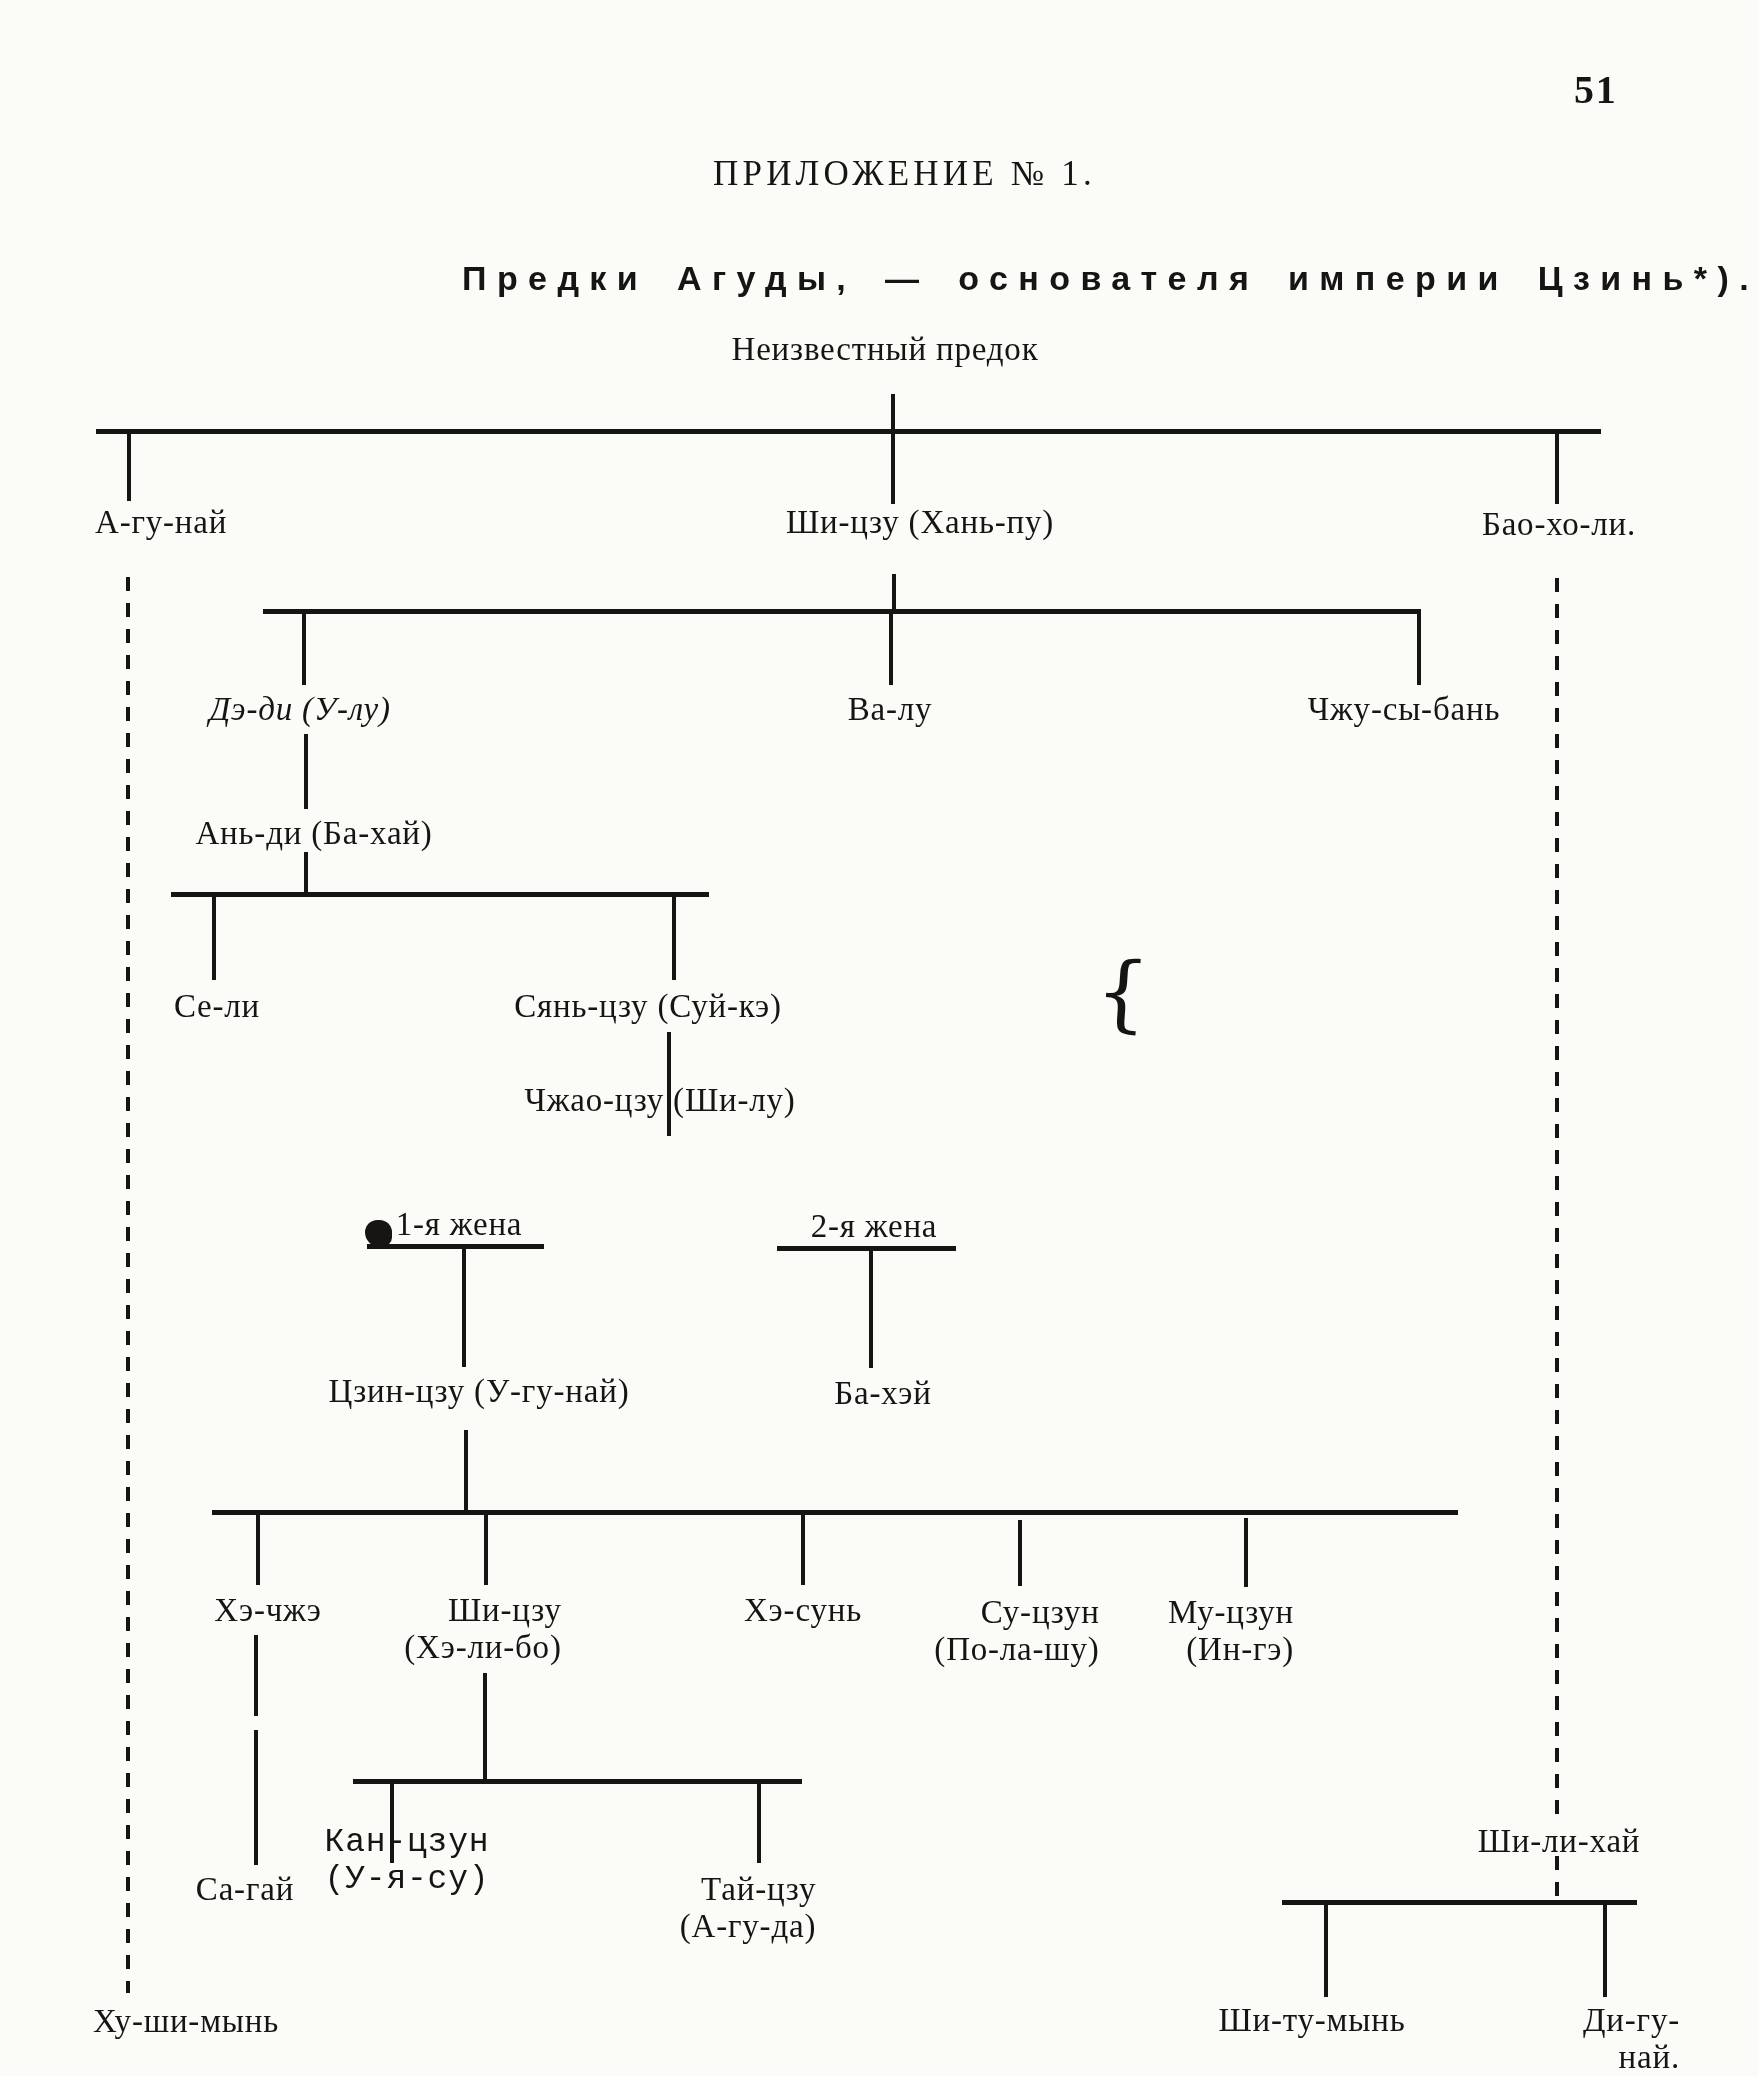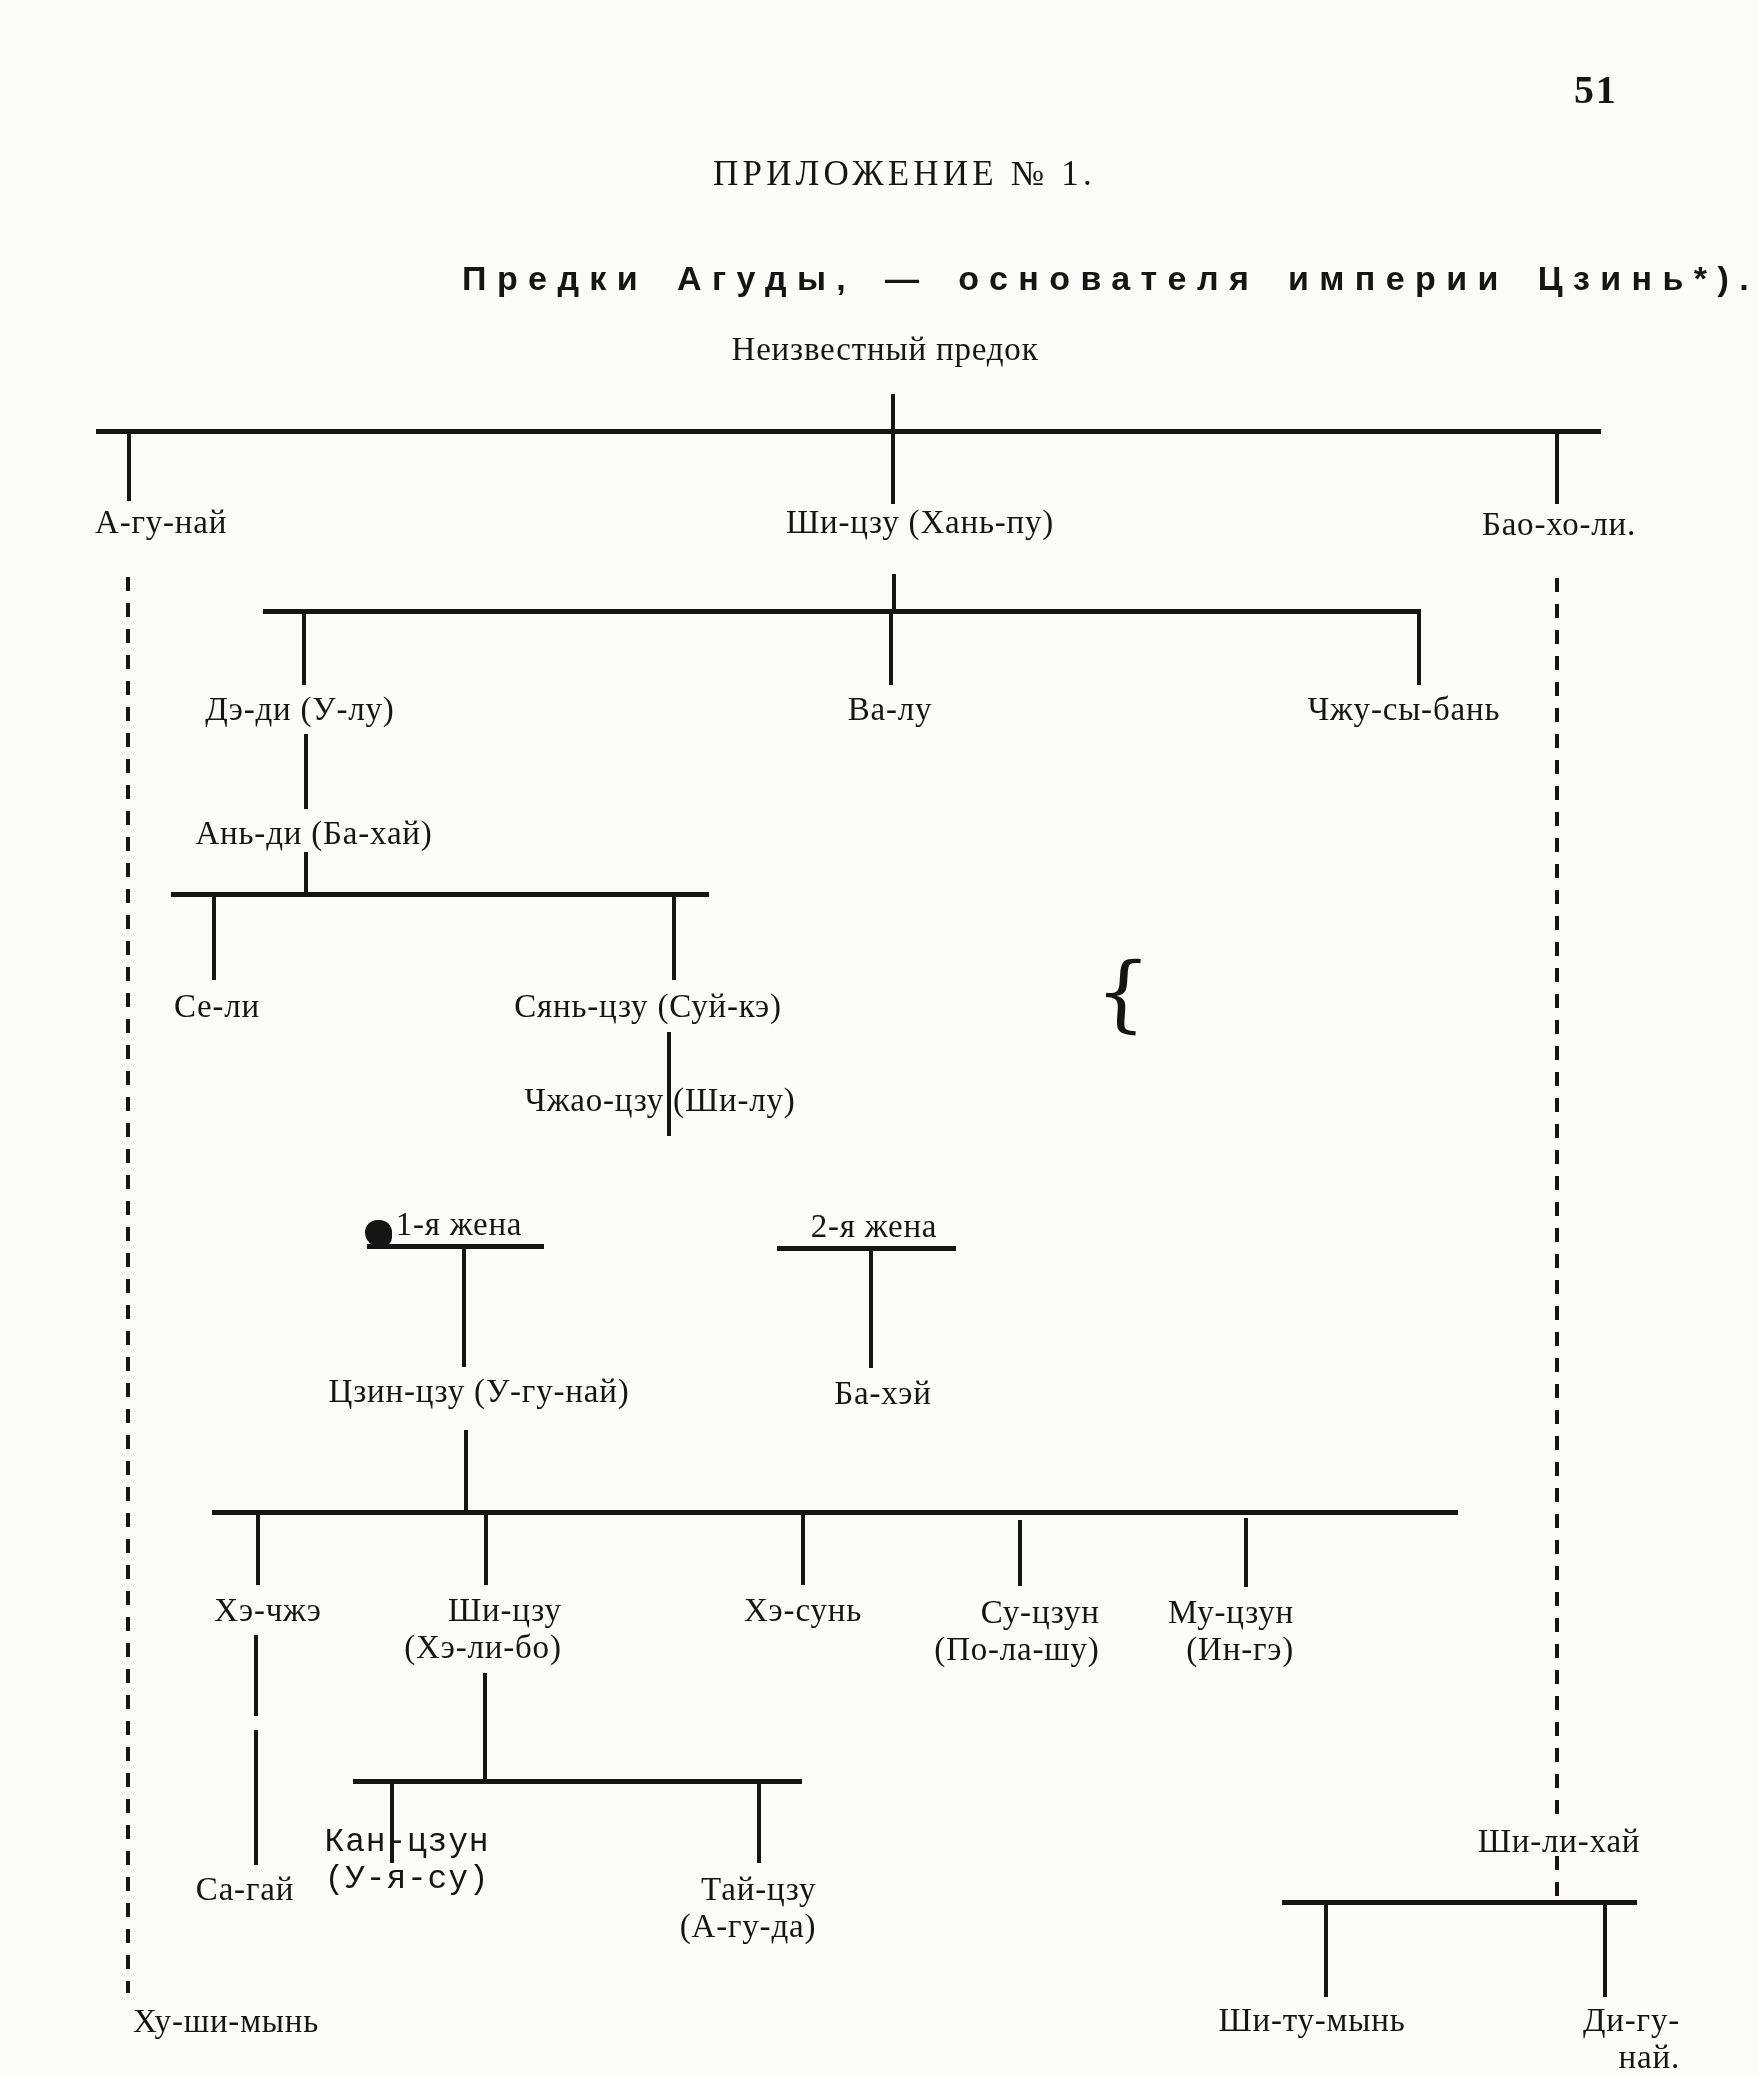--- a/index.html
+++ b/index.html
@@ -65,21 +65,21 @@
 
 <div class="dotline" style="left:126px;top:577px;height:1416px;"></div>
 <div class="dotline" style="left:1555px;top:578px;height:1236px;"></div>
 
 <div class="vline" style="left:892px;top:574px;height:38px;"></div>
 <div class="hline" style="left:263px;top:609px;width:1158px;"></div>
 <div class="vline" style="left:302px;top:614px;height:71px;"></div>
 <div class="vline" style="left:889px;top:614px;height:71px;"></div>
 <div class="vline" style="left:1417px;top:614px;height:71px;"></div>
 
-<div class="node" style="left:300px;top:691px;">Дэ-ди (У-лу)</div>
+<div class="node" style="left:300px;top:691px;font-style:italic;">Дэ-ди (У-лу)</div>
 <div class="node" style="left:890px;top:691px;">Ва-лу</div>
 <div class="node" style="left:1404px;top:691px;">Чжу-сы-бань</div>
 
 <div class="vline" style="left:304px;top:734px;height:75px;"></div>
 <div class="node" style="left:314px;top:815px;">Ань-ди (Ба-хай)</div>
 
 <div class="vline" style="left:304px;top:852px;height:42px;"></div>
 <div class="hline" style="left:171px;top:892px;width:538px;"></div>
 <div class="vline" style="left:212px;top:897px;height:83px;"></div>
 <div class="vline" style="left:672px;top:897px;height:83px;"></div>
@@ -137,14 +137,14 @@
 
 <div class="node" style="left:1559px;top:1823px;">Ши-ли-хай</div>
 <div class="dotline" style="left:1555px;top:1856px;height:47px;"></div>
 <div class="hline" style="left:1282px;top:1900px;width:355px;"></div>
 <div class="vline" style="left:1324px;top:1905px;height:92px;"></div>
 <div class="vline" style="left:1603px;top:1905px;height:92px;"></div>
 
 <div class="node" style="left:1312px;top:2002px;">Ши-ту-мынь</div>
 <div class="node" style="left:1601px;top:2002px;">Ди-гу-най.</div>
 
-<div class="node" style="left:186px;top:2003px;margin-left:40px;">Ху-ши-мынь</div>
+<div class="node" style="left:186px;top:2003px;">Ху-ши-мынь</div>
 
 
 </body></html>

